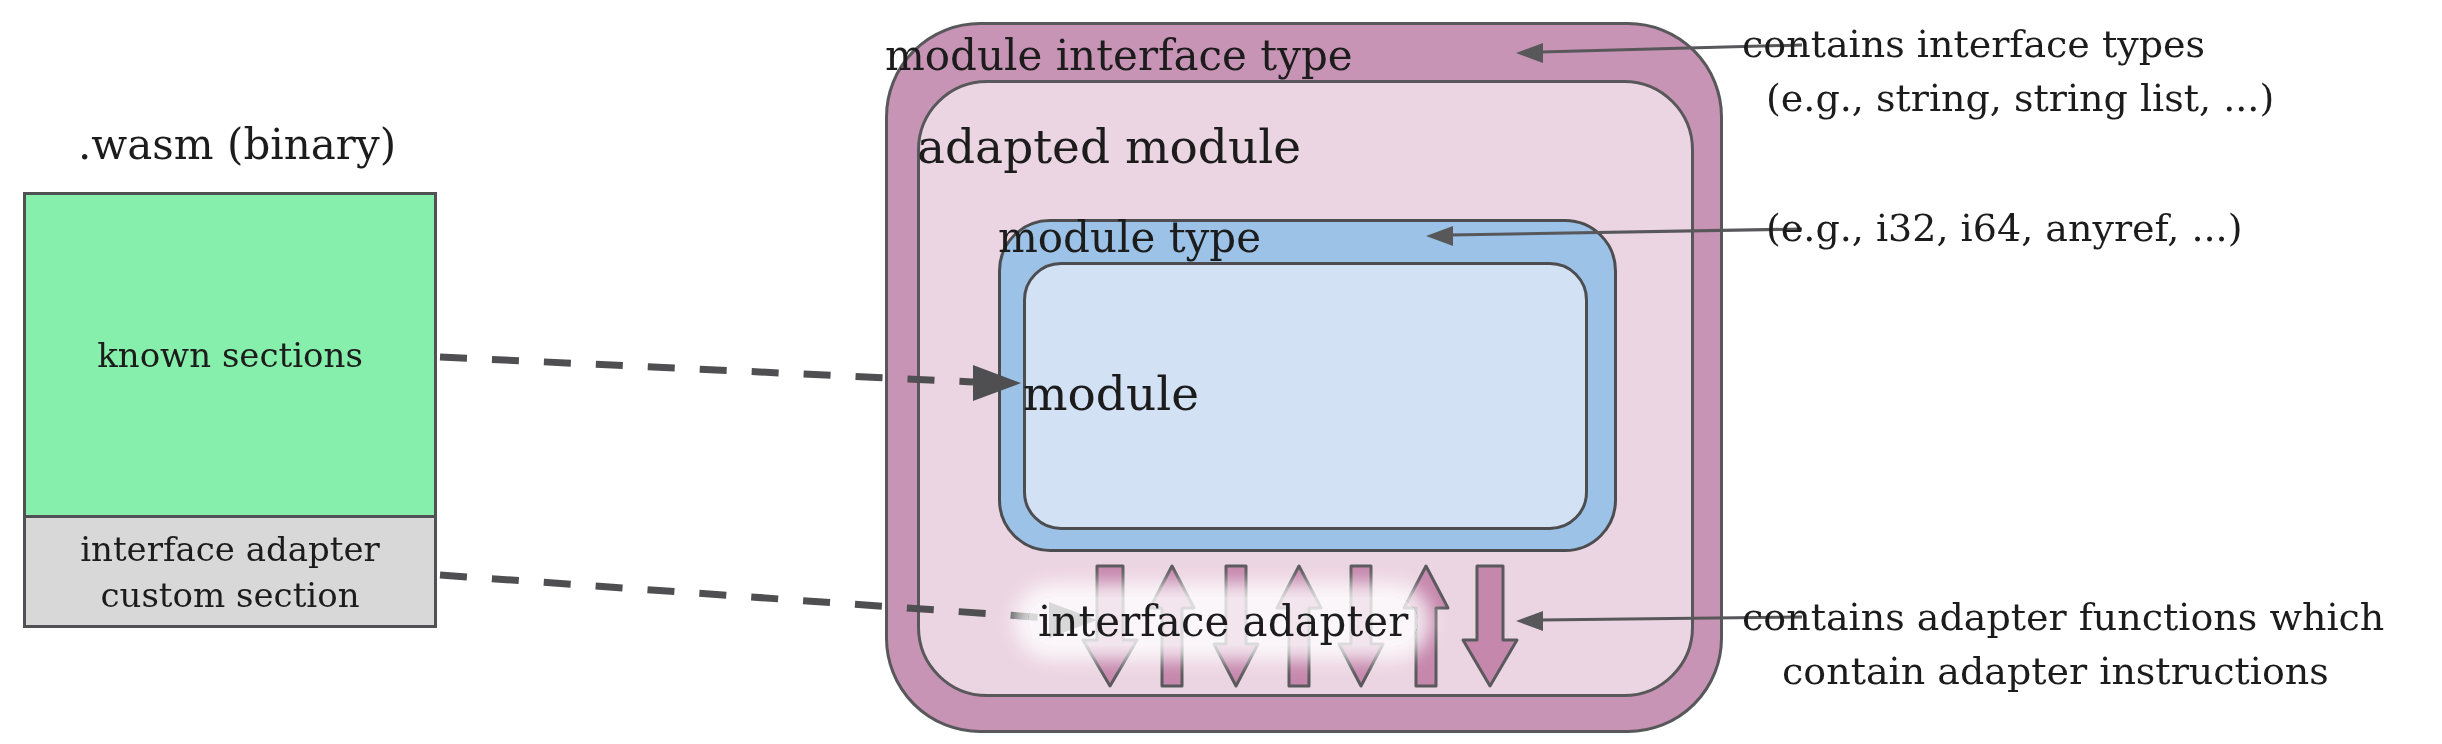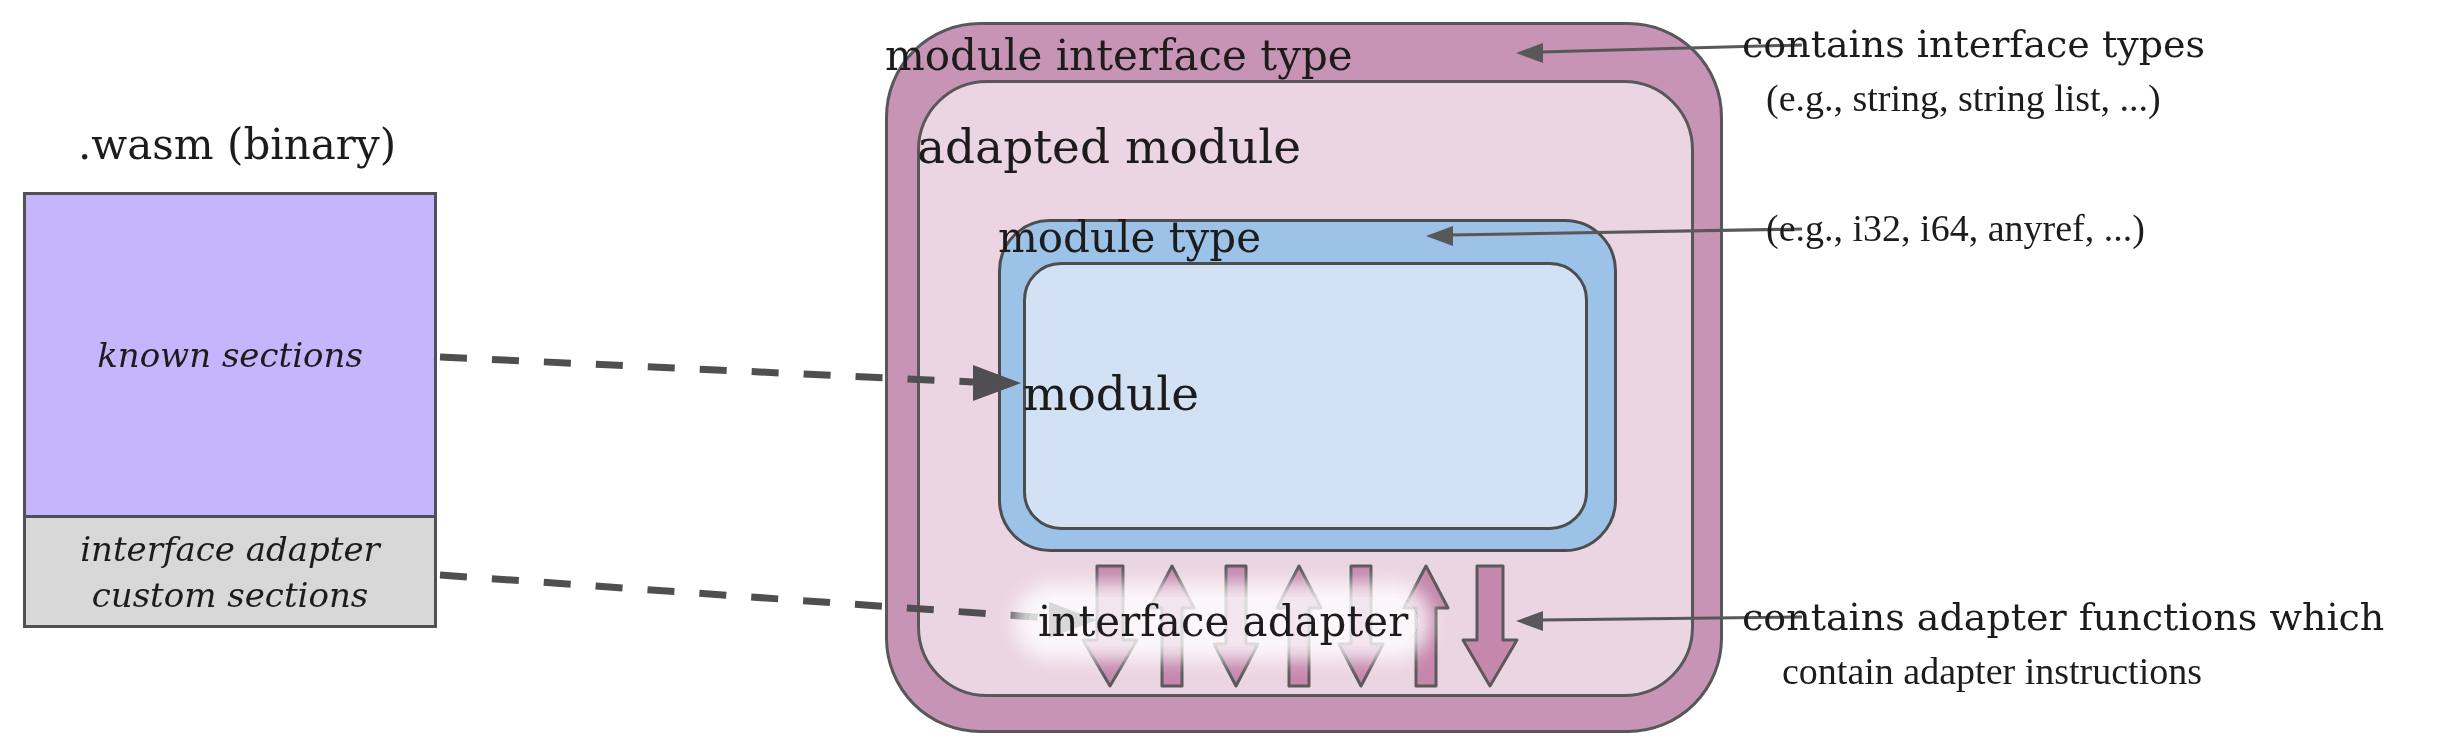--- a/index.html
+++ b/index.html
@@ -37,37 +37,37 @@
     border-radius:26px;padding:0 10px;
   }
 
   svg#overlay{position:absolute;left:0;top:0;z-index:5;pointer-events:none;}
 
   
   .ann{position:absolute;left:1742px;font-size:38px;line-height:54px;white-space:nowrap;z-index:7;}
   #ann-interface{top:17px;}
   #ann-value{top:201px;}
   #ann-adapter{top:590px;}
-  .ann .l2{padding-left:24px;font-family:Liberation Serif, serif;}
+  .ann .l2{padding-left:24px;}
   #ann-adapter .l2{padding-left:40px;}
 </style>
 </head>
 <body>
 
 <div id="canvas">
 
   <div id="wasm-title" class="abs">.wasm (binary)</div>
 
-  <div id="wasm-box" class="rbox" style="background-color: #c4b5fd; font-style: italic;">
+  <div id="wasm-box" class="rbox" style="background-color: #86efac;">
     <div id="wasm-known">
       <span>known sections</span>
     </div>
     <div id="wasm-custom" style="background-color: rgb(216, 216, 217);">
       <span>interface adapter</span>
-      <span>custom sections</span>
+      <span>custom section</span>
     </div>
   </div>
 
   <div id="outer-box" class="rbox" style="background-color: rgb(200, 148, 181);"></div>
   <div id="inner-box" class="rbox" style="background-color: rgb(236, 213, 226);"></div>
   <div id="mtype-box" class="rbox" style="background-color: rgb(156, 194, 231);"></div>
   <div id="module-box" class="rbox" style="background-color: rgb(210, 225, 244);"></div>
 
   <div id="lbl-mit" class="dlabel">module interface type</div>
   <div id="lbl-mtype" class="dlabel">module type</div>

